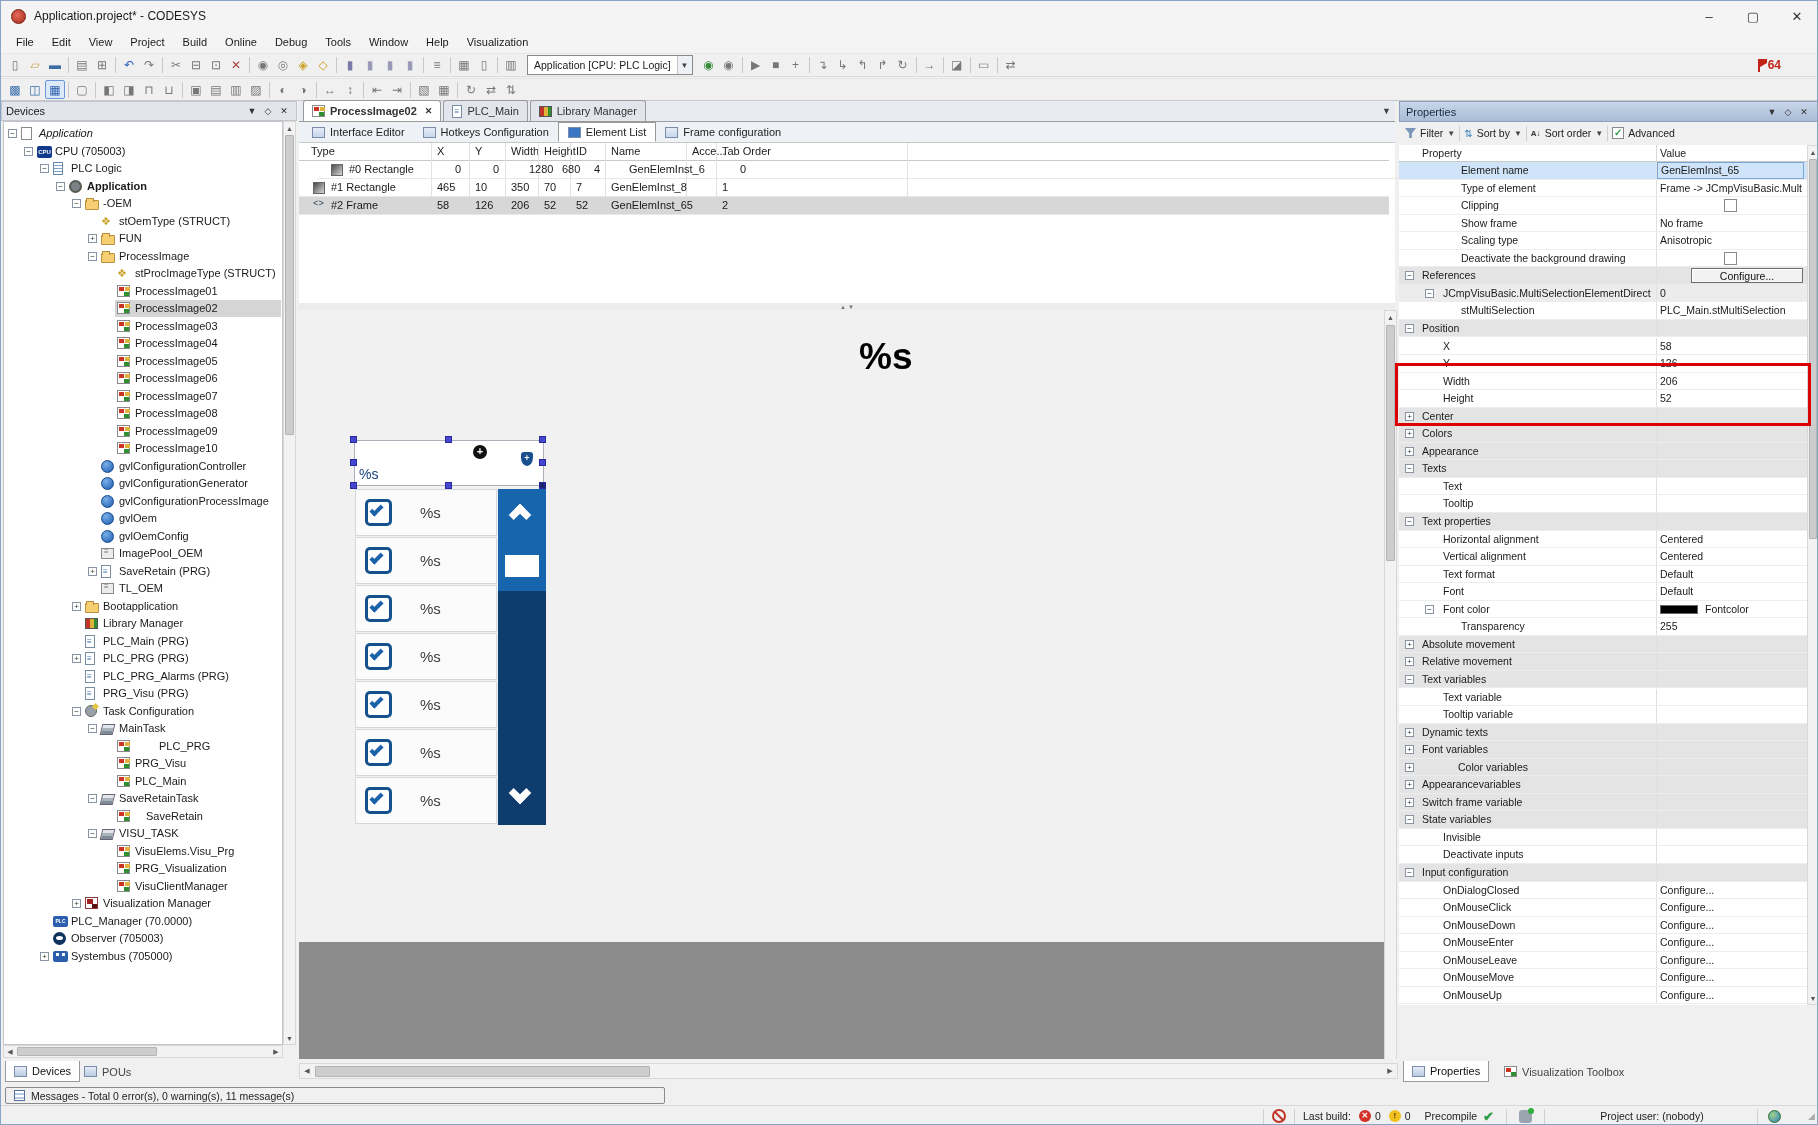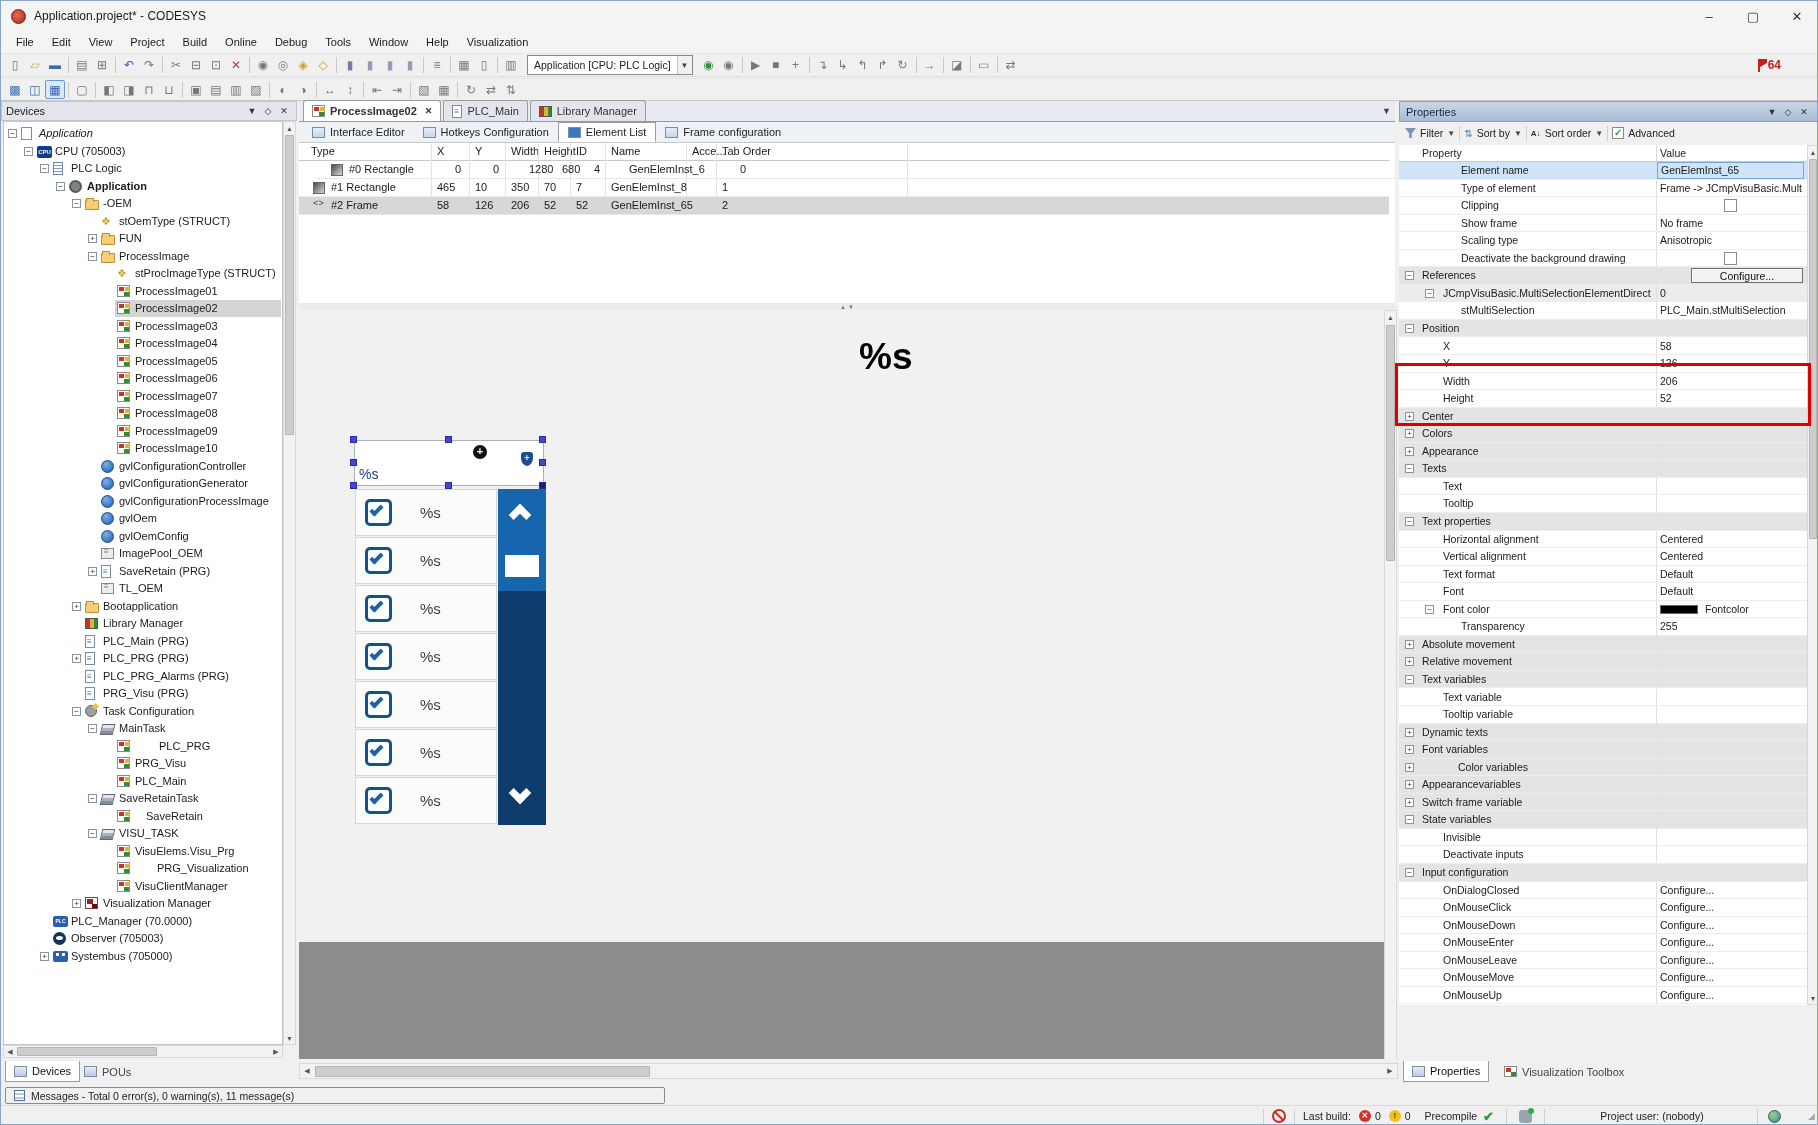--- a/index.html
+++ b/index.html
@@ -512,21 +512,21 @@
         <span class="exp" style="left: 84px;">−</span>
         <span class="ti ti-task" style="left: 97px;"></span>
         <span class="tlabel" style="left: 115px;">VISU_TASK</span>
       </div>
       <div class="trow" style="top: 720.5px;">
         <span class="ti ti-taskcall" style="left: 113px;"></span>
         <span class="tlabel" style="left: 131px;">VisuElems.Visu_Prg</span>
       </div>
       <div class="trow" style="top: 738px;">
         <span class="ti ti-taskcall" style="left: 113px;"></span>
-        <span class="tlabel" style="left: 131px; margin-left: 22px;">PRG_Visualization</span>
+        <span class="tlabel" style="left: 131px;">PRG_Visualization</span>
       </div>
       <div class="trow" style="top: 755.5px;">
         <span class="ti ti-taskcall" style="left: 113px;"></span>
         <span class="tlabel" style="left: 131px;">VisuClientManager</span>
       </div>
       <div class="trow" style="top: 773px;">
         <span class="exp" style="left: 68px;">+</span>
         <span class="ti ti-visumgr" style="left: 81px;"></span>
         <span class="tlabel" style="left: 99px;">Visualization Manager</span>
       </div>

